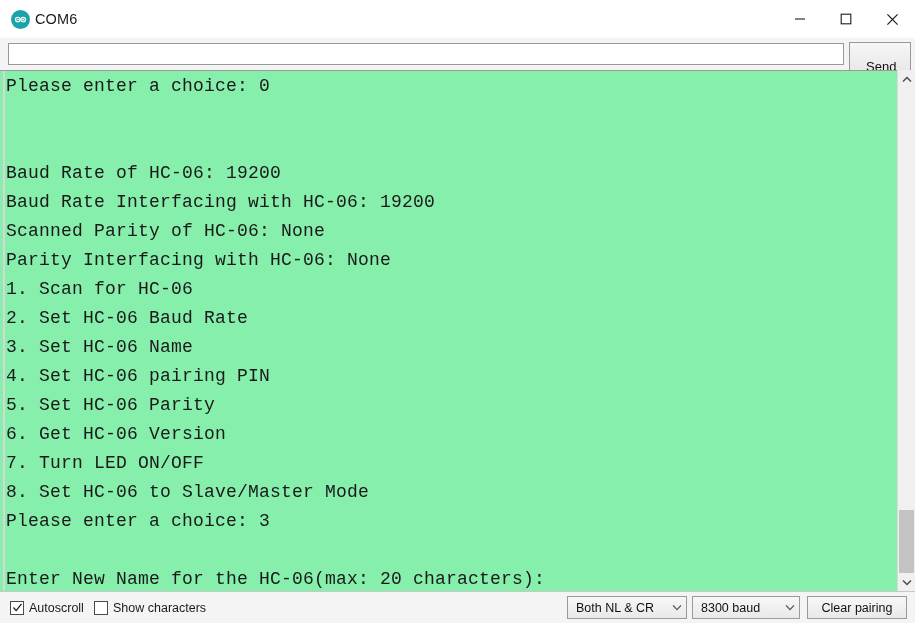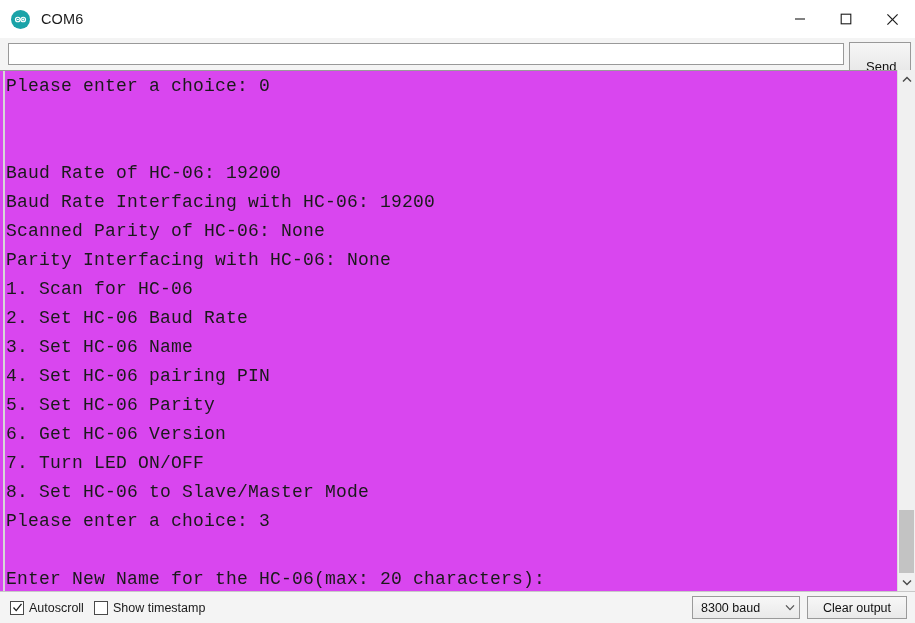--- a/index.html
+++ b/index.html
@@ -36,21 +36,21 @@
     height: 19px;
     border-radius: 50%;
     background: #1aa3a8;
     display: flex;
     align-items: center;
     justify-content: center;
     flex: none;
   }
   .app-icon svg { display: block; }
   .title-text {
-    margin-left: 11px;
+    margin-left: 5px;
     font-size: 14.5px;
     color: #1b1b1b;
     letter-spacing: 0.1px;
     white-space: nowrap;
     text-align: center;
   }
   .wincontrols {
     position: absolute;
     right: 0; top: 0;
     height: 38px;
@@ -102,21 +102,21 @@
     cursor: default;
     padding: 16px;
   }
 
   
   .console-wrap {
     position: absolute;
     left: 0; top: 70px;
     width: 915px;
     height: 521px;
-    background: #d946ef;
+    background: #86efac;
     border-top: 1px solid #9a9a9a;
     box-sizing: border-box;
   }
   .console-leftrule {
     position: absolute;
     left: 3px; top: 0;
     width: 2px;
     height: 521px;
     background: #d7d7d7;
   }
@@ -316,29 +316,37 @@
       <span class="chk-box" id="chk-autoscroll-box">
           <svg width="11" height="11" viewBox="0 0 11 11" aria-hidden="true">
             <polyline points="1.5,5.5 4.2,8.6 9.5,1.8" fill="none" stroke="#1b1b1b" stroke-width="1.3"></polyline>
           </svg>
         </span>
       <span class="chk-label">Autoscroll</span>
     </label>
 
     <label class="chk-group chk-timestamp">
       <span class="chk-box" id="chk-timestamp-box"></span>
-      <span class="chk-label">Show timestamp</span>
+      <span class="chk-label">Show characters</span>
     </label>
 
+    <div class="sb-select sel-line">
+      <span class="sel-text">Both NL &amp; CR</span>
+      <span class="sel-arrow">
+        <svg width="10" height="7" viewBox="0 0 10 7" aria-hidden="true">
+          <polyline points="1,1.4 5,5.6 9,1.4" fill="none" stroke="#555" stroke-width="1.3"></polyline>
+        </svg>
+      </span>
+    </div>
 
     <div class="sb-select sel-baud">
       <span class="sel-text">8300 baud</span>
       <span class="sel-arrow">
         <svg width="10" height="7" viewBox="0 0 10 7" aria-hidden="true">
           <polyline points="1,1.4 5,5.6 9,1.4" fill="none" stroke="#555" stroke-width="1.3"></polyline>
         </svg>
       </span>
     </div>
 
-    <button class="clear-btn">Clear output</button>
+    <button class="clear-btn">Clear pairing</button>
   </div>
 
 </div>
 
 </body></html>

